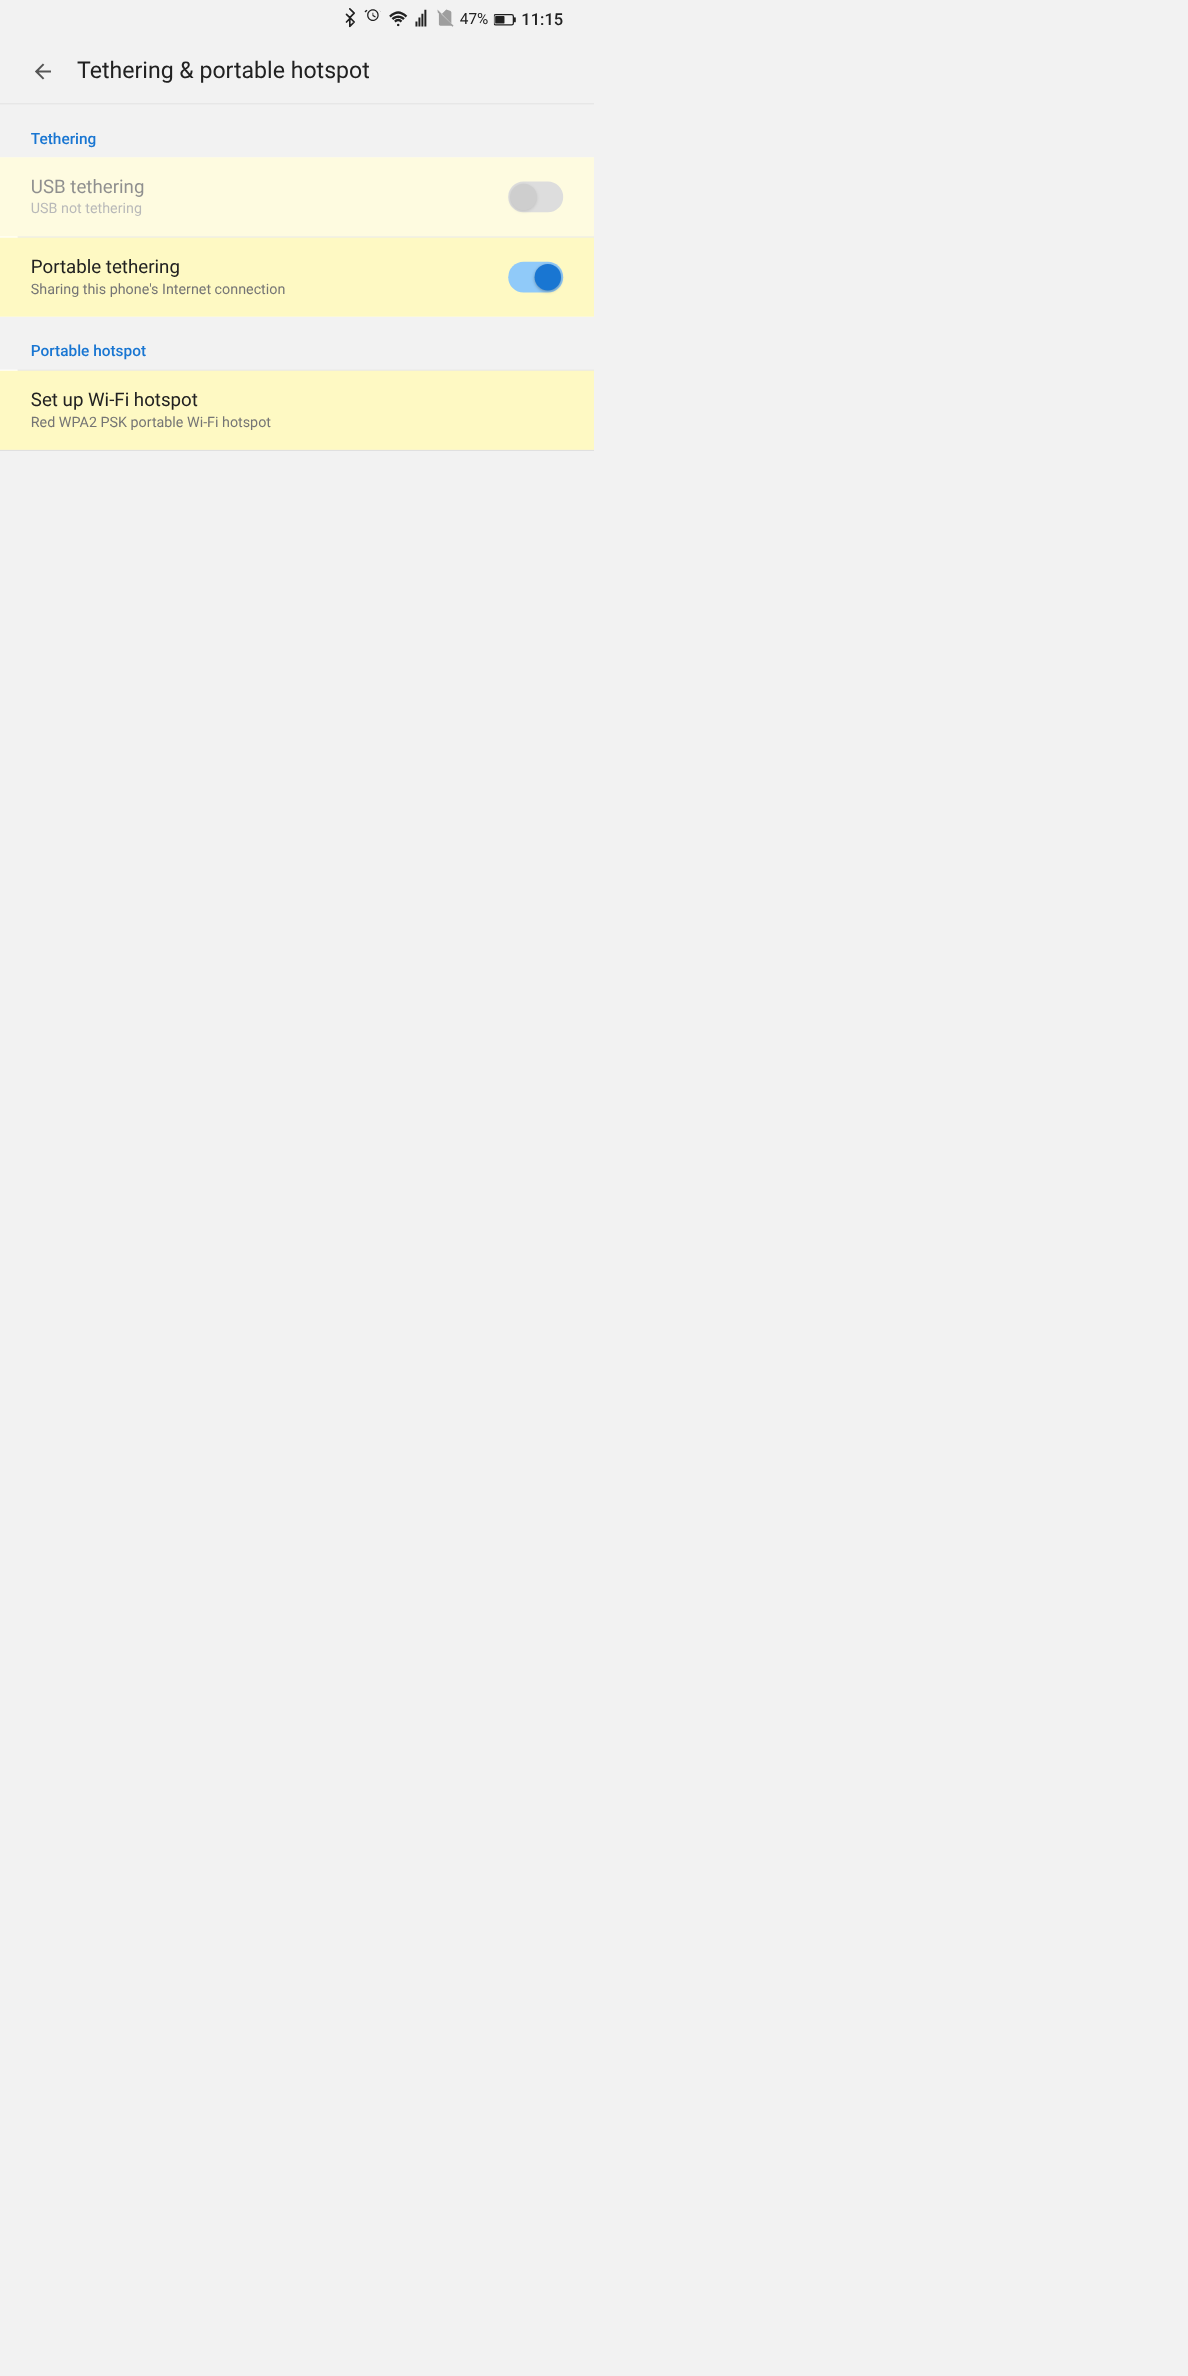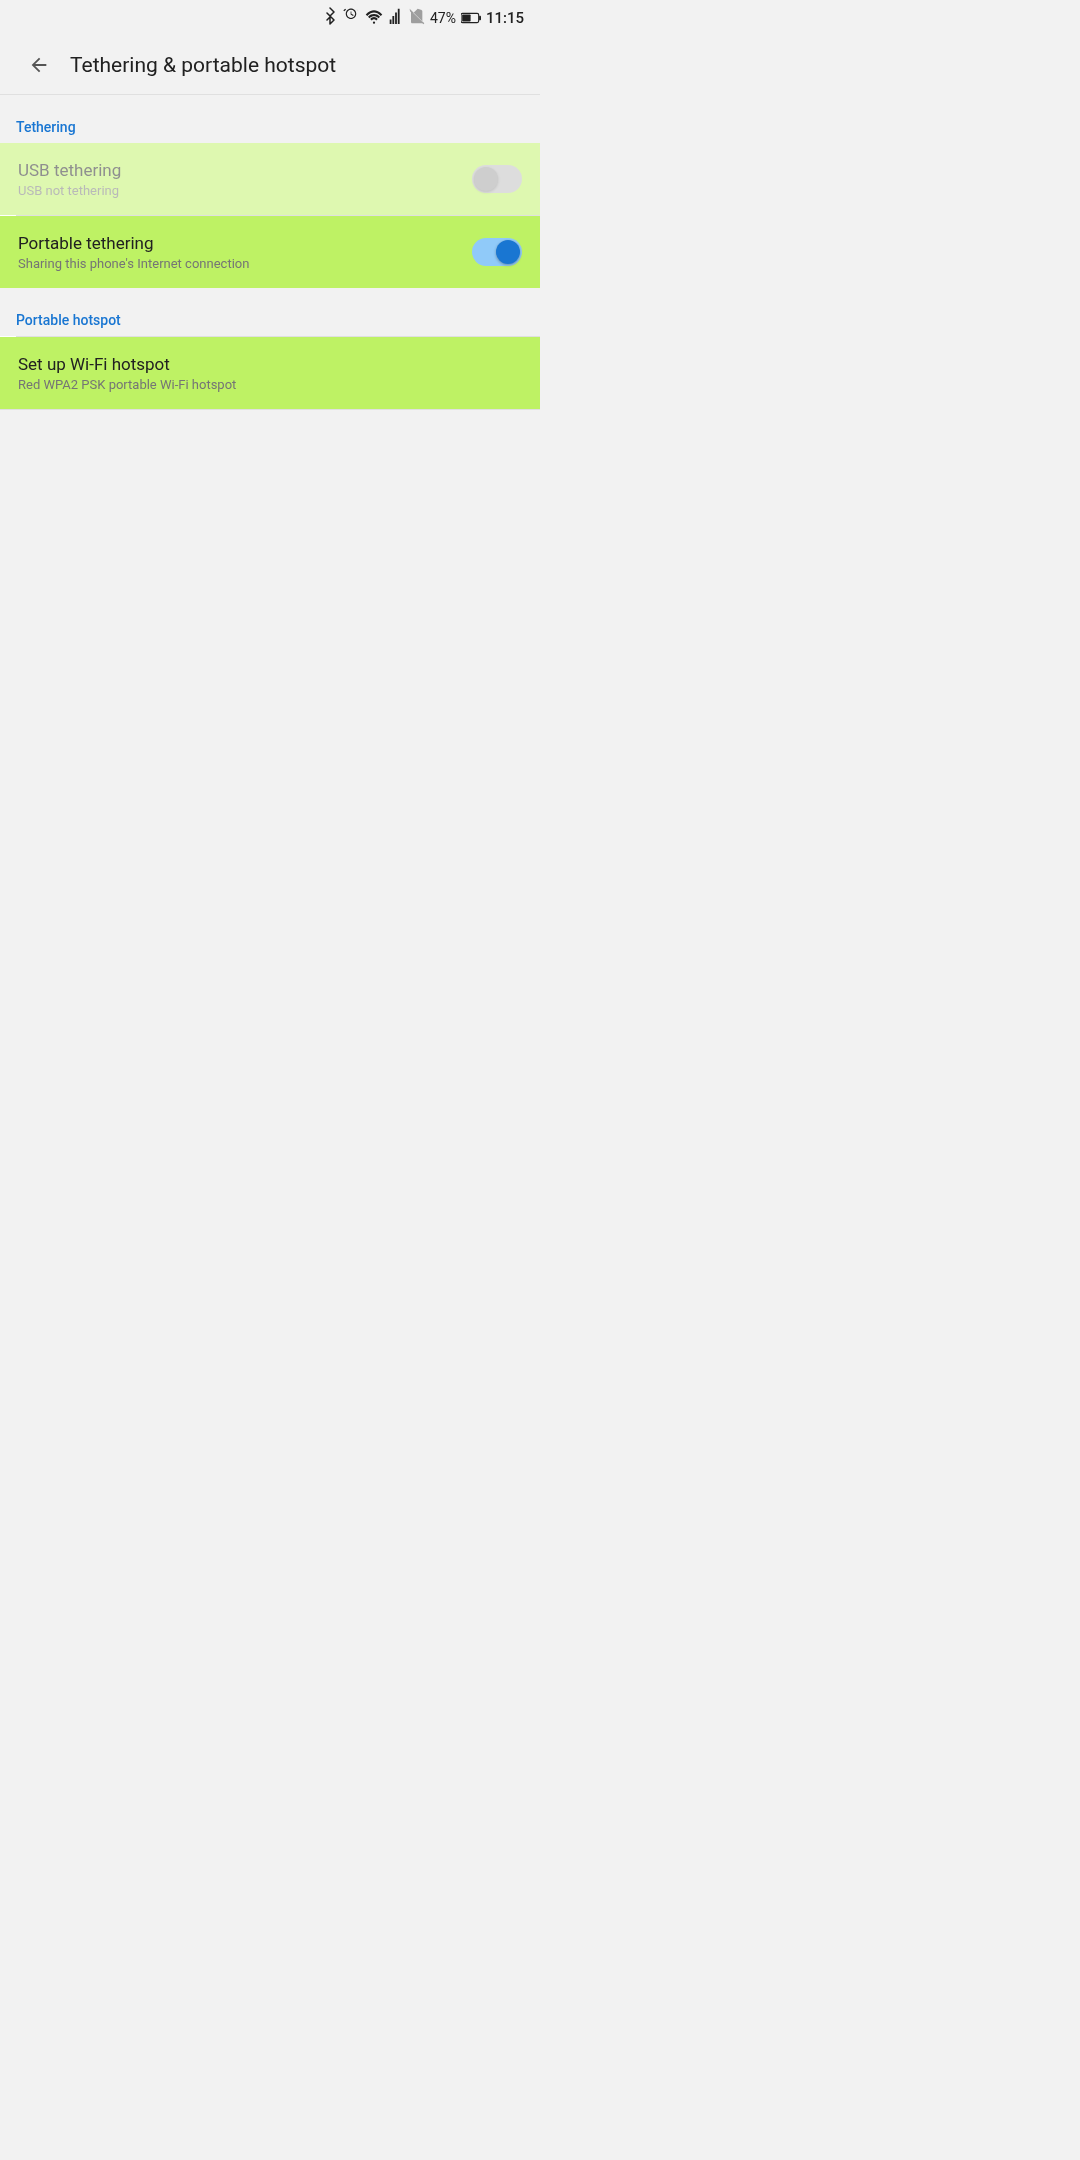--- a/index.html
+++ b/index.html
@@ -19,21 +19,21 @@
     }
 
     
     .status-bar {
       width: 100%;
       height: 36px;
       background-color: #f2f2f2;
       display: flex;
       align-items: center;
       justify-content: flex-end;
-      padding: 0 16px;
+      padding: 0 28px;
       gap: 6px;
     }
 
     .status-icons {
       display: flex;
       align-items: center;
       gap: 5px;
     }
 
     .status-time {
@@ -81,33 +81,33 @@
 
     .divider-inset {
       width: 100%;
       height: 1px;
       background-color: #e0e0e0;
       margin-left: 16px;
     }
 
     
     .section-header {
-      padding: 16px 16px 8px 16px;
+      padding: 16px 16px 8px 28px;
       font-size: 14px;
       font-weight: 500;
       color: #1976D2;
     }
 
     
     .setting-row {
       width: 100%;
-      background-color: #bef264;
-      display: flex;
-      align-items: center;
-      padding: 16px 18px;
+      background-color: #fef9c3;
+      display: flex;
+      align-items: center;
+      padding: 16px 28px;
       min-height: 72px;
       justify-content: space-between;
     }
 
     .setting-row.disabled {
       opacity: 0.5;
     }
 
     .setting-text {
       display: flex;

